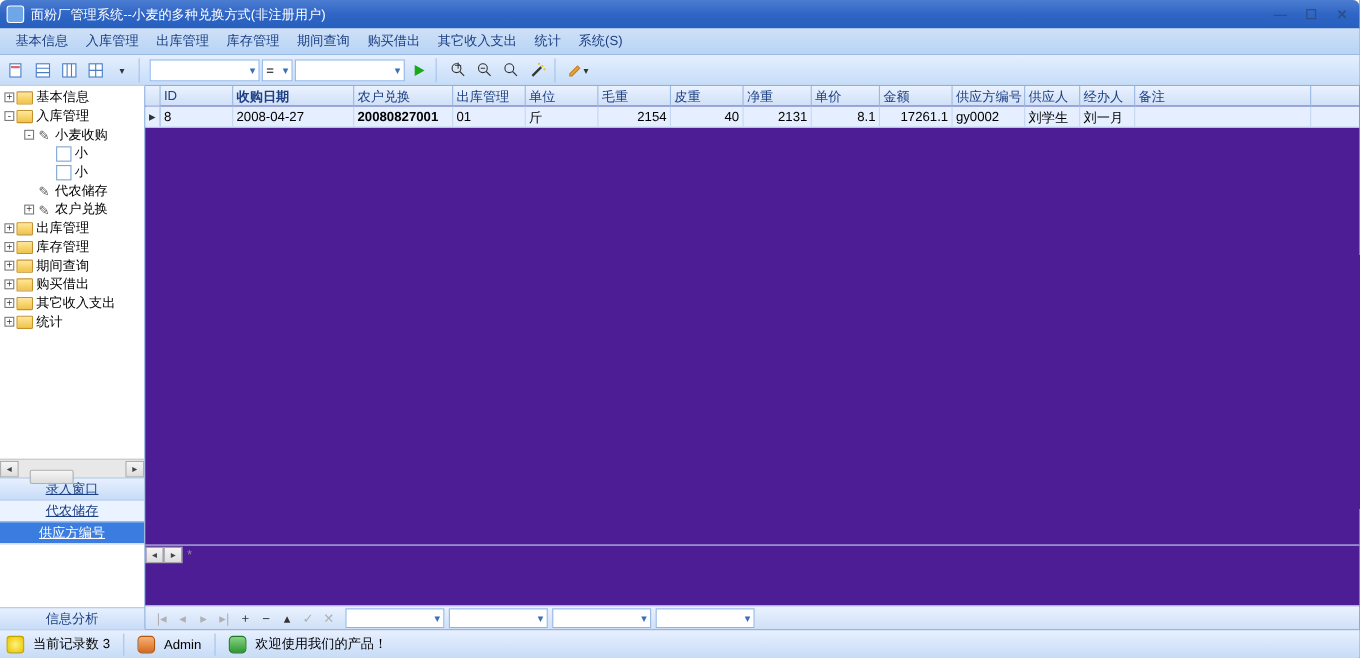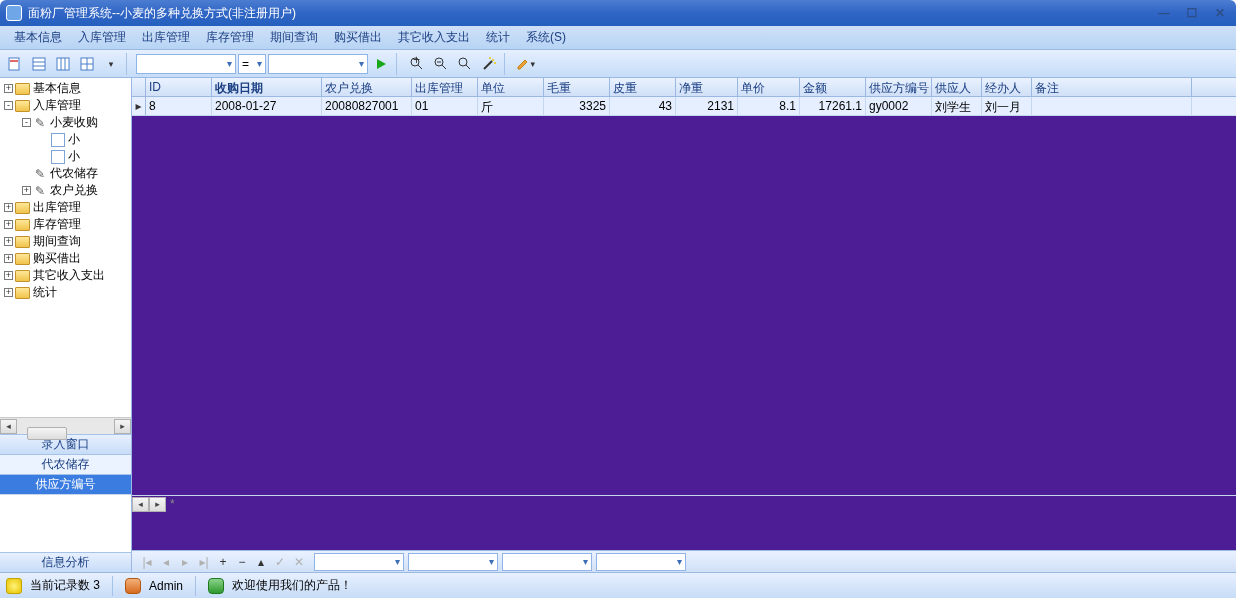--- a/index.html
+++ b/index.html
@@ -39,21 +39,21 @@
 .ticon.page { background:#fff; border:1px solid #7da5d8; }
 .ticon.wrench { color:#555; }
 .ttxt { color:#000; }
 
 .hscroll { height:17px; background:#e8e8e8; border-top:1px solid #c8c8c8; display:flex; align-items:center; }
 .hscroll .arrow { width:17px; height:15px; background:linear-gradient(#f5f5f5,#ddd); border:1px solid #b0b0b0; display:flex; align-items:center; justify-content:center; font-size:9px; color:#444; }
 .hscroll .track { flex:1; position:relative; }
 .hscroll .thumb { position:absolute; left:10px; width:40px; height:13px; top:1px; background:linear-gradient(#f5f5f5,#ddd); border:1px solid #b0b0b0; border-radius:2px; }
 
 .sidetabs { }
-.sidetab { height:20px; background: linear-gradient(to bottom, #e7f0ff, #c7dcf7); border-top:1px solid #a5c2e8; display:flex; align-items:center; justify-content:center; color:#1b3f82; cursor:pointer; }
+.sidetab { height:20px; background: linear-gradient(to bottom, #e7f0ff, #c7dcf7); border-top:1px solid #a5c2e8; display:flex; align-items:center; justify-content:center; color:#1b3f82; cursor:pointer;text-decoration:underline; }
 .sidetab.sel { background: #3a7ce0; color:#fff; }
 .sidetab.light { background:#eaf3ff; }
 .sideblank { flex: 0 0 58px; background:#fff; border-top:1px solid #c8d6ed; }
 .sidebottom { height:20px; background:linear-gradient(#e7f0ff,#c7dcf7); border-top:1px solid #a5c2e8; display:flex; align-items:center; justify-content:center; color:#1b3f82; }
 
 
 .right { flex:1; display:flex; flex-direction:column; background:#4c1d95;gap:38px; }
 .gridwrap { flex:1; overflow:hidden; position:relative; }
 .ghead { display:flex; height:19px; background:linear-gradient(#eaf2ff,#d0e0f7); border-bottom:1px solid #9bb8e3; }
 .gcell { border-right:1px solid #9bb8e3; padding:2px 3px; overflow:hidden; white-space:nowrap; color:#1b3f82; }
@@ -301,26 +301,26 @@
           <div class="gcell" style="width: 66px;">金额</div>
           <div class="gcell" style="width: 66px;">供应方编号</div>
           <div class="gcell" style="width: 50px;">供应人</div>
           <div class="gcell" style="width: 50px;">经办人</div>
           <div class="gcell" style="width: 160px;">备注</div>
         </div>
       <div id="grows">
           <div class="grow">
             <div class="gmarker row">▸</div>
             <div class="gcell" style="width: 66px;">8</div>
-            <div class="gcell" style="width: 110px;">2008-01-27</div>
-            <div class="gcell" style="width: 90px;">20080827001</div>
+            <div class="gcell" style="width: 110px;">2008-04-27</div>
+            <div class="gcell" style="width: 90px; font-weight: bold;">20080827001</div>
             <div class="gcell" style="width: 66px;">01</div>
             <div class="gcell" style="width: 66px;">斤</div>
-            <div class="gcell num" style="width: 66px;">3325</div>
-            <div class="gcell num" style="width: 66px;">43</div>
+            <div class="gcell num" style="width: 66px;">2154</div>
+            <div class="gcell num" style="width: 66px;">40</div>
             <div class="gcell num" style="width: 62px;">2131</div>
             <div class="gcell num" style="width: 62px;">8.1</div>
             <div class="gcell num" style="width: 66px;">17261.1</div>
             <div class="gcell" style="width: 66px;">gy0002</div>
             <div class="gcell" style="width: 50px;">刘学生</div>
             <div class="gcell" style="width: 50px;">刘一月</div>
             <div class="gcell" style="width: 160px;"></div>
           </div>
         </div>
     </div>

